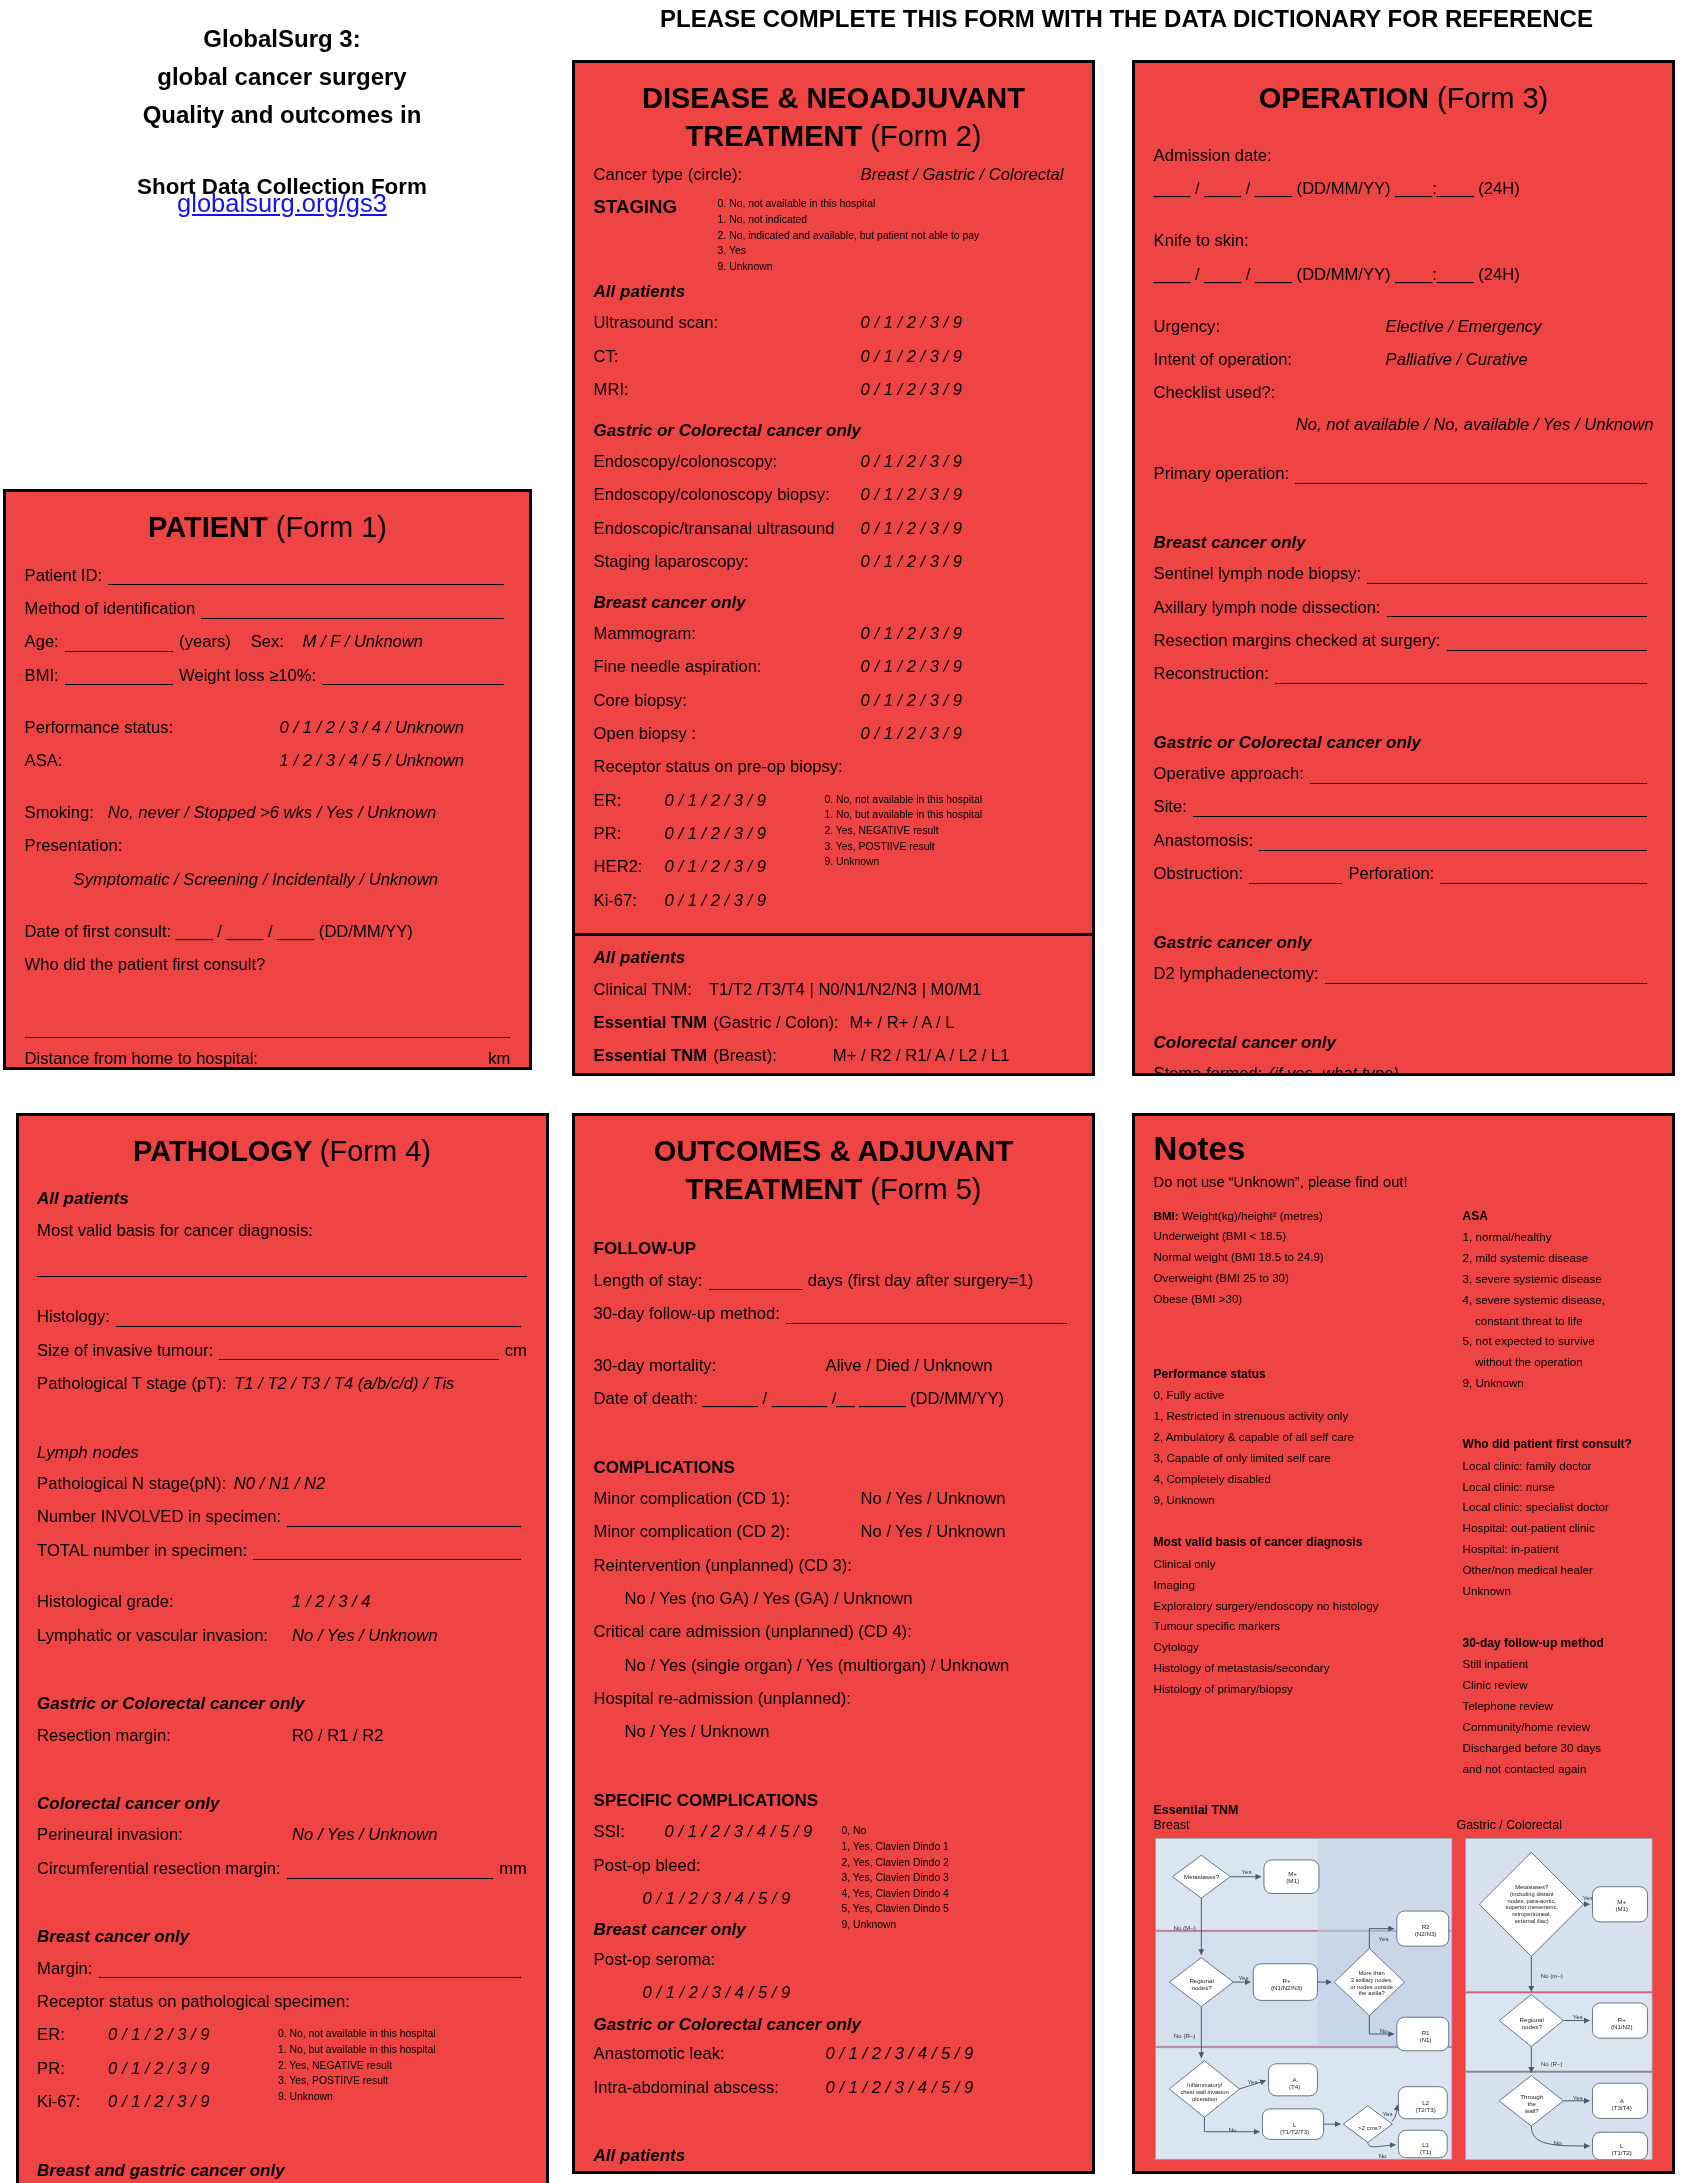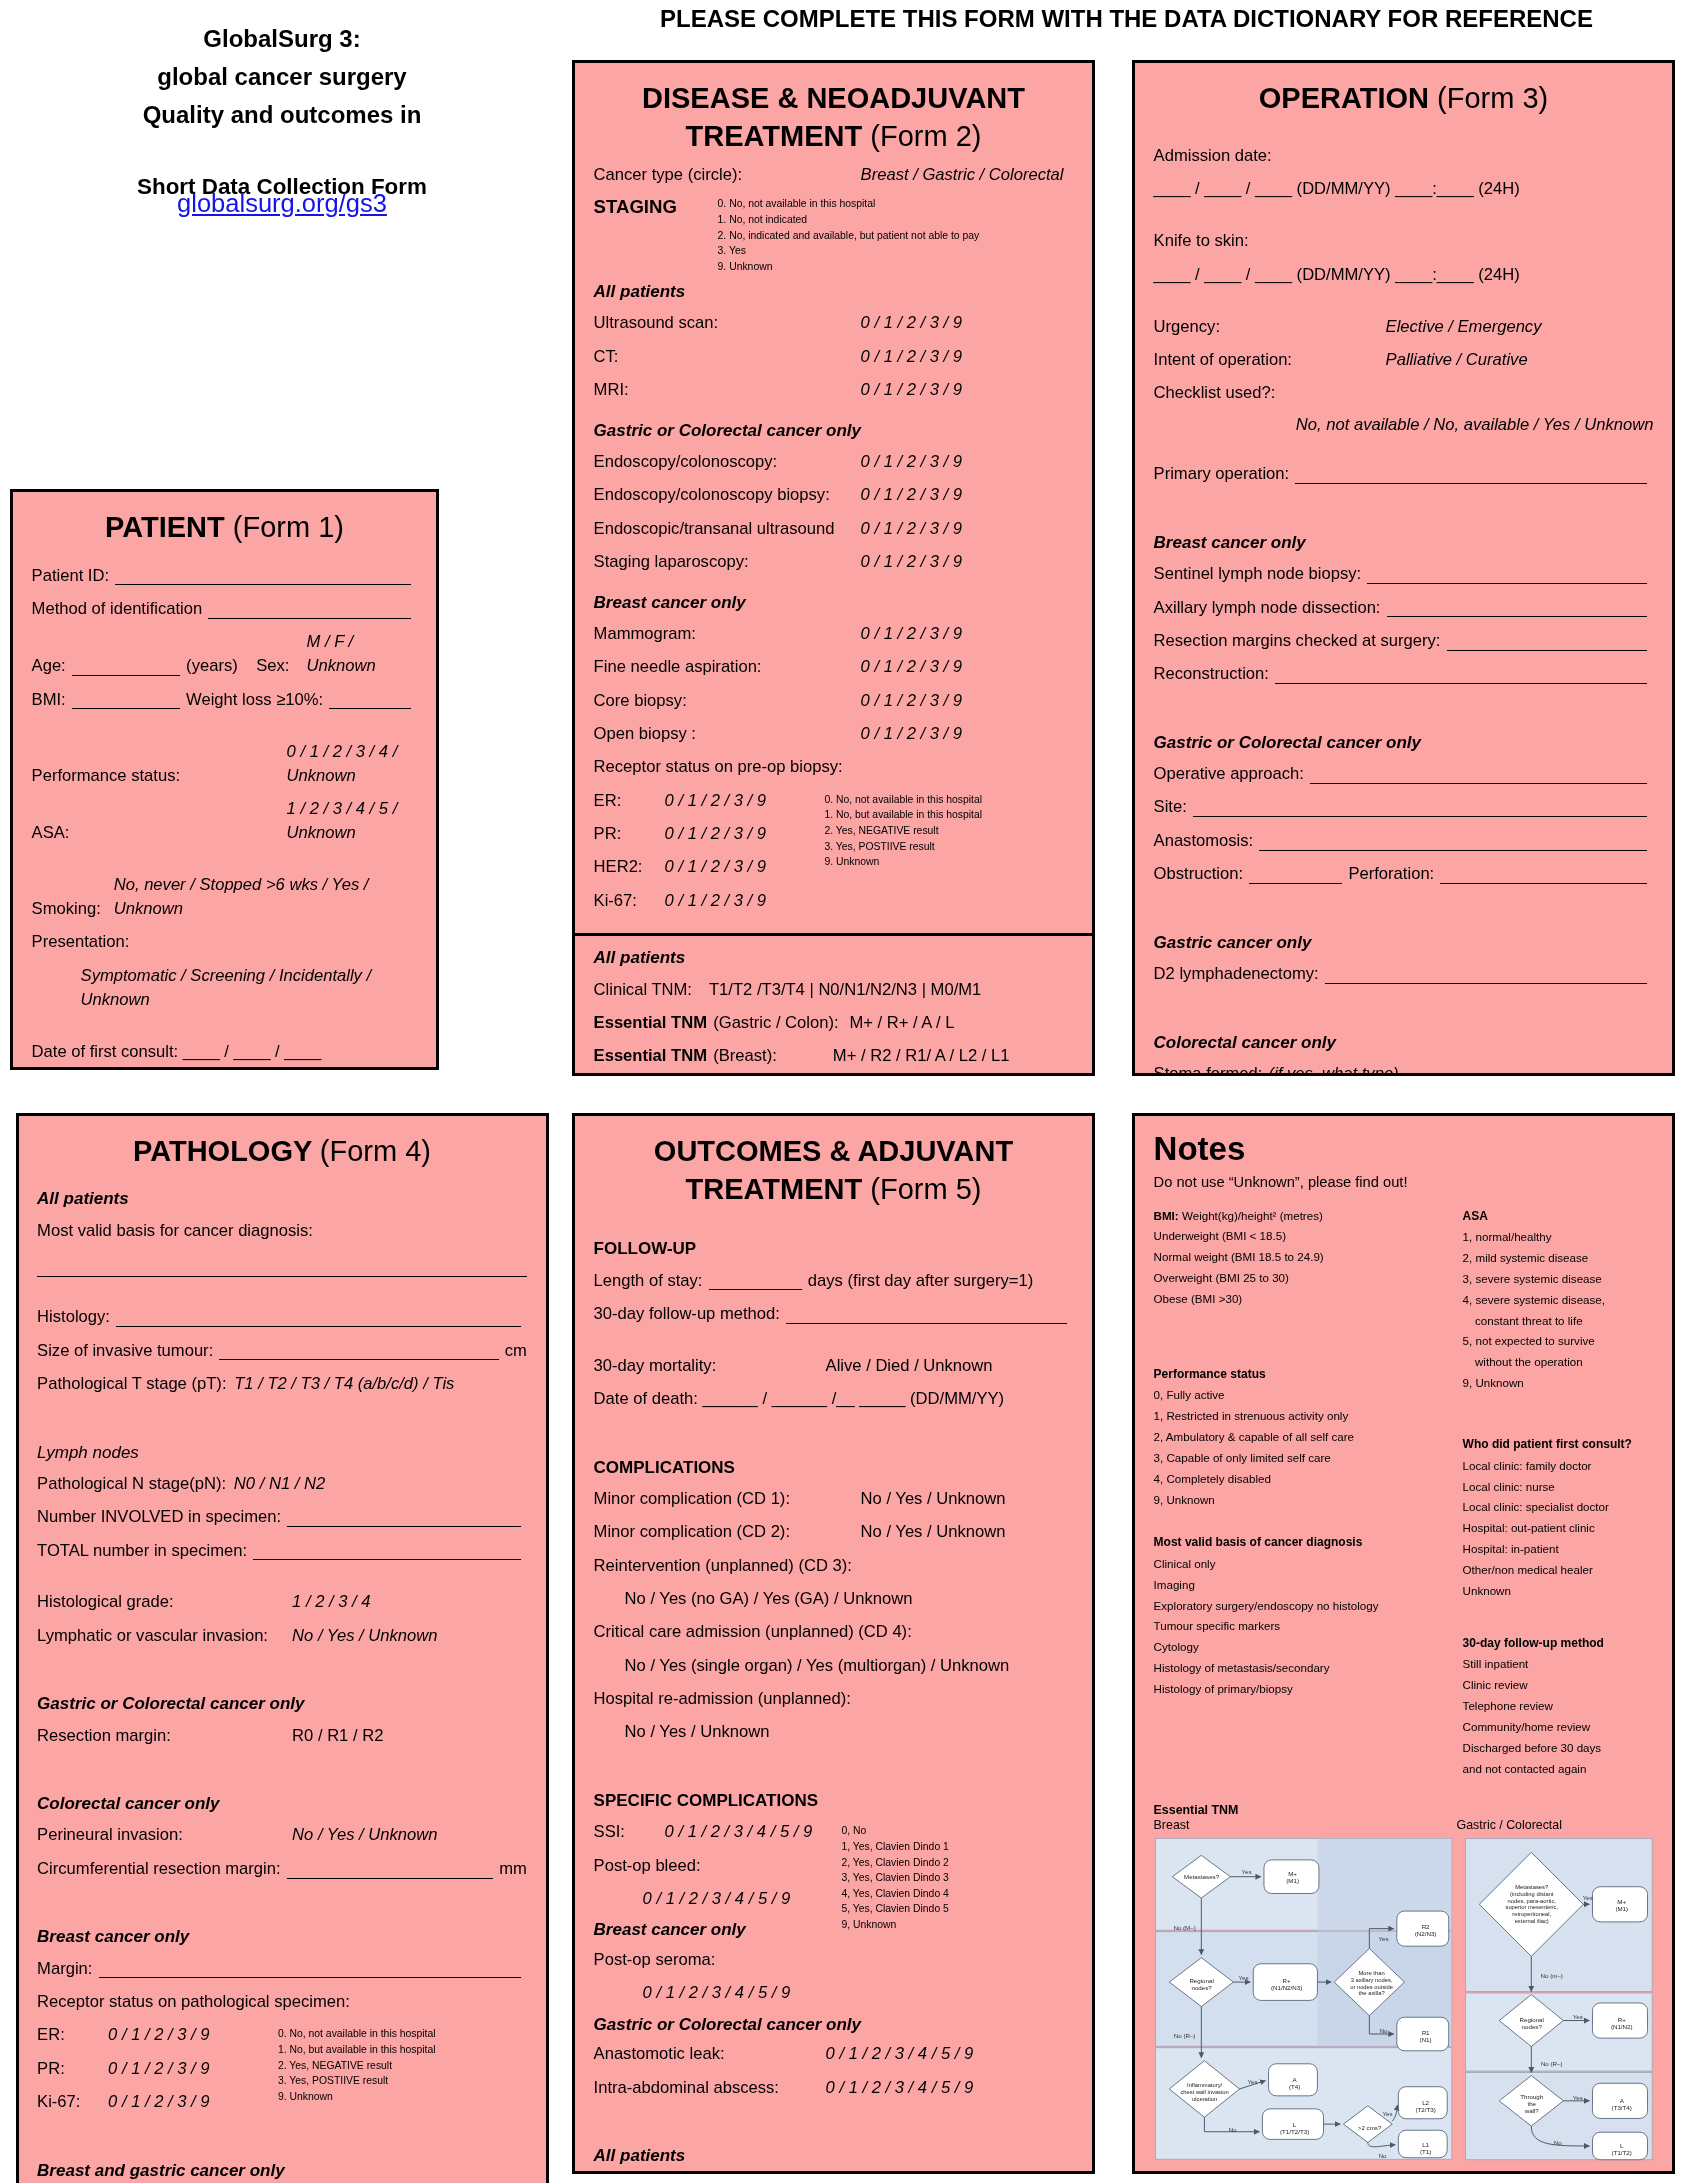--- a/index.html
+++ b/index.html
@@ -13,21 +13,21 @@
   .masthead{position:absolute;left:15.5px;top:20px;width:533px;text-align:center;}
   .mast-title{font-size:24px;font-weight:bold;line-height:1.58;}
   .mast-sub{font-size:22.4px;font-weight:bold;margin-top:40px;}
   .logo-wrap{position:relative;height:226px;margin-top:18.6px;}
   .globe{position:absolute;left:50%;top:50%;transform:translate(-50%,-50%);width:210px;height:210px;}
   .logo-text{position:absolute;left:50%;top:44%;transform:translate(-50%,-50%);
              font-size:42px;font-weight:bold;color:#EE2A7B;letter-spacing:0.8px;white-space:nowrap;}
   .site-link{display:inline-block;margin-top:-10.8px;font-size:25.5px;color:#1414E8;text-decoration:underline;}
 
   
-  .box{position:absolute;border:3.1px solid #000;background:#fca5a5;box-sizing:border-box;
+  .box{position:absolute;border:3.1px solid #000;background:#ef4444;box-sizing:border-box;
        padding:12.4px 18.6px;overflow:hidden;}
   .ftitle{text-align:center;font-size:29px;margin:4.6px 0 7.7px;line-height:1.3;}
   .b{font-weight:bold;}
   .ftitle .norm{font-weight:normal;}
   .row{display:flex;align-items:flex-end;margin:0 0 9.3px;font-size:16.6px;line-height:1.45;}
   .opt{font-style:italic;}
   .fill{flex:1 1 auto;border-bottom:1.5px solid #000;margin:0 6.2px 2.3px 6.2px;min-width:28px;height:1.5px;}
   .fill.fix140{flex:0 0 108px;}
   .fill.fix120{flex:0 0 93px;}
   .sec{font-weight:bold;font-style:italic;font-size:17px;margin:18.6px 0 9.3px;}
@@ -82,21 +82,21 @@
   <div class="masthead">
     <div class="mast-title">
       <div>GlobalSurg 3:</div>
       <div>global cancer surgery</div>
       <div>Quality and outcomes in</div>
     </div>
     <div class="mast-sub">Short Data Collection Form</div>
     <a class="site-link">globalsurg.org/gs3</a>
   </div>
 
-  <section class="box" style="left:10px;top:489px;width:429px;height:581px;">
+  <section class="box" style="left:3px;top:489px;width:529px;height:581px;">
     <h2 class="ftitle"><span class="b">PATIENT</span> <span class="norm">(Form 1)</span></h2>
     <div class="gap-sm"></div>
     <div class="row">
         <span>Patient ID:</span>
         <span class="fill"></span>
       </div>
     <div class="row">
         <span>Method of identification</span>
         <span class="fill"></span>
       </div>

